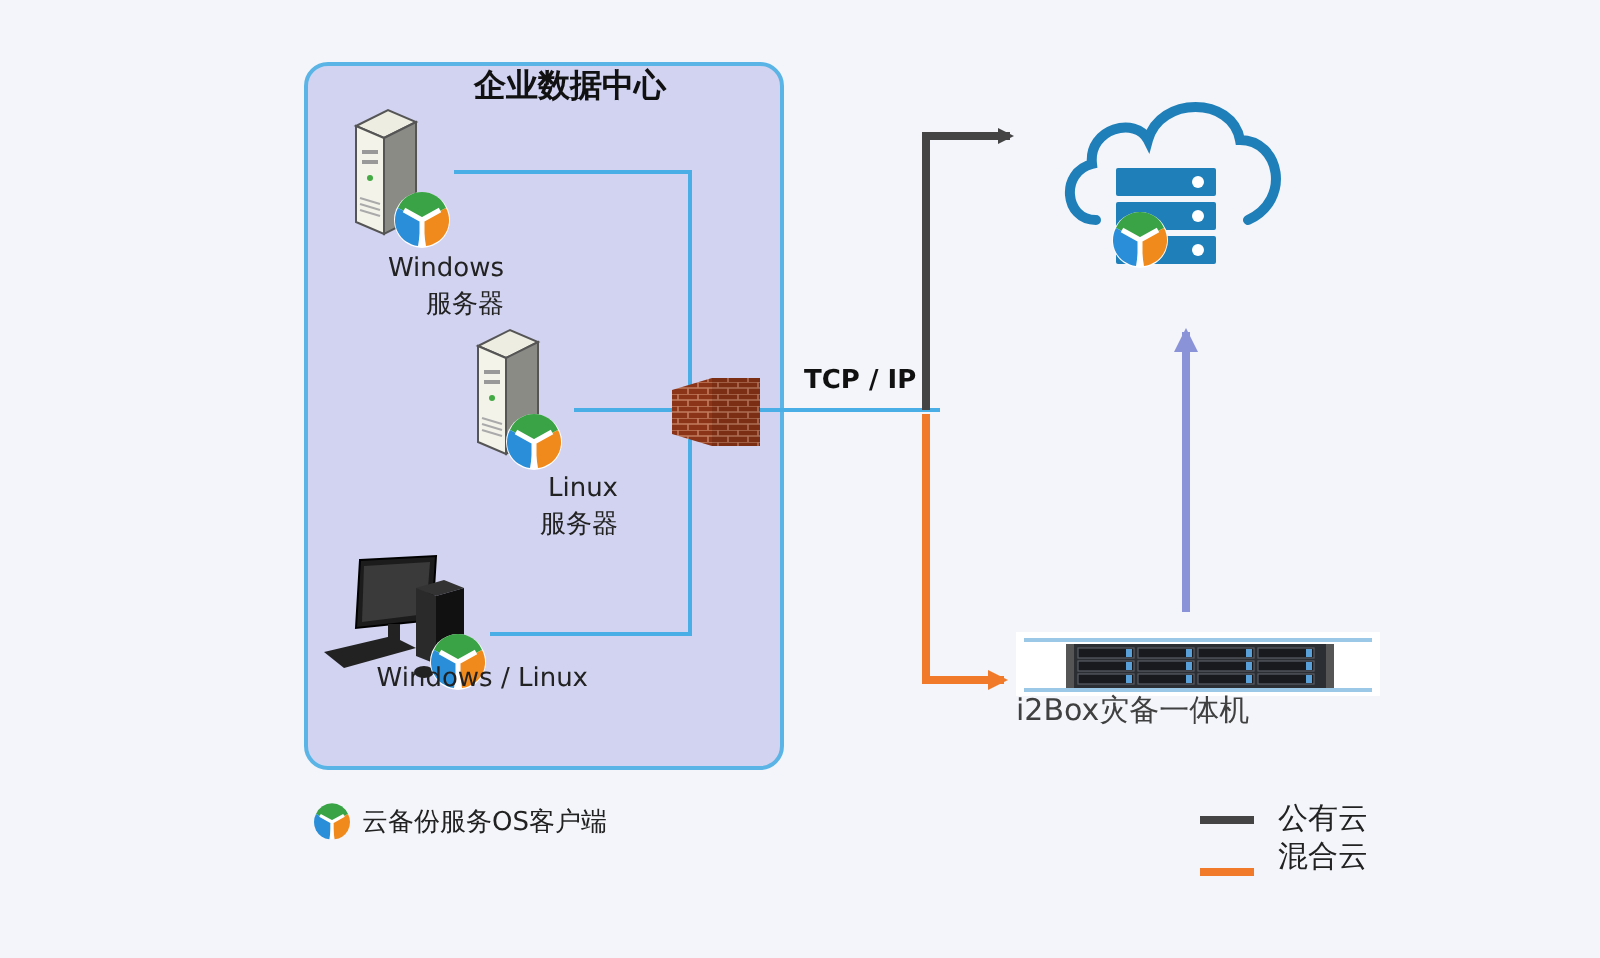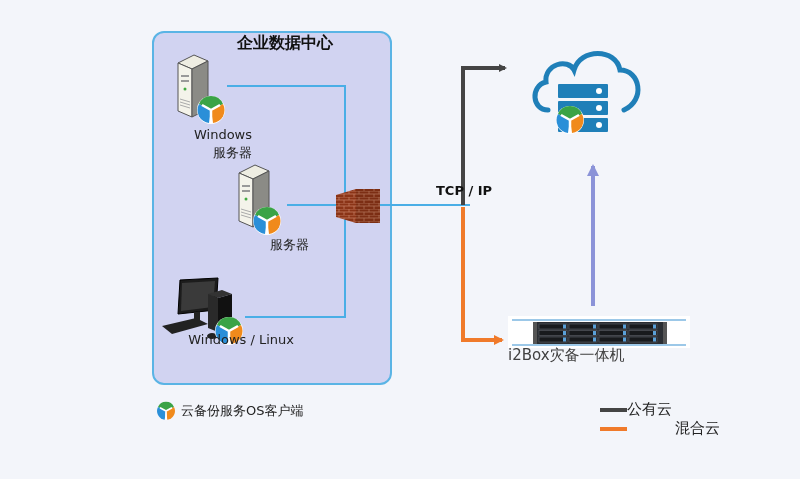--- a/index.html
+++ b/index.html
@@ -20,21 +20,20 @@
     font-weight:bold; font-size:16px; color:#111;
     font-family:"DejaVu Sans",sans-serif;
   }
   .label {
     font-size:13px; color:#222; text-align:right; line-height:18px;
     font-family:"DejaVu Sans",sans-serif;
   }
   .tcp {
     left:402px; top:183px; font-weight:bold; font-size:13px; color:#111;
     font-family:"DejaVu Sans",sans-serif;
-    margin-left:34px;
   }
   .i2box-label {
     left:508px; top:346px; width:180px; text-align:left;
     font-size:15px; color:#404040;
   }
   .legend-text { font-size:13px; color:#222; }
   .legend-right-text { font-size:15px; color:#222; }
 </style>
 </head>
 <body>
@@ -105,20 +104,21 @@
   </svg>
   <svg class="abs" style="left:23px;top:43px;" width="30" height="30" viewBox="0 0 30 30">
     <circle cx="15" cy="15" r="14" fill="#fff"></circle>
     <path d="M15,15 L3,9 A13,13 0 0 1 27,9 Z" fill="#3aa346"></path>
     <path d="M15,15 L3,9 A13,13 0 0 0 13,28 Z" fill="#2a8fd8"></path>
     <path d="M15,15 L27,9 A13,13 0 0 1 17,28 Z" fill="#f08a1c"></path>
     <path d="M15,15 L6,10 M15,15 L24,10 M15,15 L15,28" stroke="#fff" stroke-width="2.5"></path>
   </svg>
 </div>
 <div class="abs label" style="left:205px;top:236px;width:104px;">
+  <div>Linux</div>
   <div>服务器</div>
 </div>
 
 <div class="abs" style="left:160px;top:276px;width:90px;height:70px;">
   <svg width="90" height="70">
     <polygon points="20,4 58,2 56,34 18,38" fill="#1c1c1c" stroke="#000"></polygon>
     <polygon points="22,7 55,5 53,31 21,35" fill="#3a3a3a"></polygon>
     <rect x="34" y="36" width="6" height="8" fill="#222"></rect>
     <polygon points="2,50 36,42 48,48 12,58" fill="#222"></polygon>
     <polygon points="48,18 62,14 72,18 58,22" fill="#333"></polygon>
@@ -215,19 +215,19 @@
     <path d="M15,15 L3,9 A13,13 0 0 0 13,28 Z" fill="#2a8fd8"></path>
     <path d="M15,15 L27,9 A13,13 0 0 1 17,28 Z" fill="#f08a1c"></path>
     <path d="M15,15 L6,10 M15,15 L24,10 M15,15 L15,28" stroke="#fff" stroke-width="2.5"></path>
   </svg>
   <span class="legend-text" style="margin-left:5px;">云备份服务OS客户端</span>
 </div>
 
 <div class="abs" style="left:600px;top:400px;">
   <div style="display:flex;align-items:center;height:19px;">
     <span style="display:inline-block;width:27px;height:4px;background:#444;"></span>
-    <span class="legend-right-text" style="font-family:Liberation Mono, monospace;">公有云</span>
+    <span class="legend-right-text" style="margin-left:12px;font-family:Liberation Mono, monospace;">公有云</span>
   </div>
-  <div style="display:flex;align-items:center;height:19px;gap:36px;">
+  <div style="display:flex;align-items:flex-end;height:19px;">
     <span style="display:inline-block;width:27px;height:4px;background:#f07a2a;"></span>
     <span class="legend-right-text" style="margin-left:12px;">混合云</span>
   </div>
 </div>
 
 </body></html>

